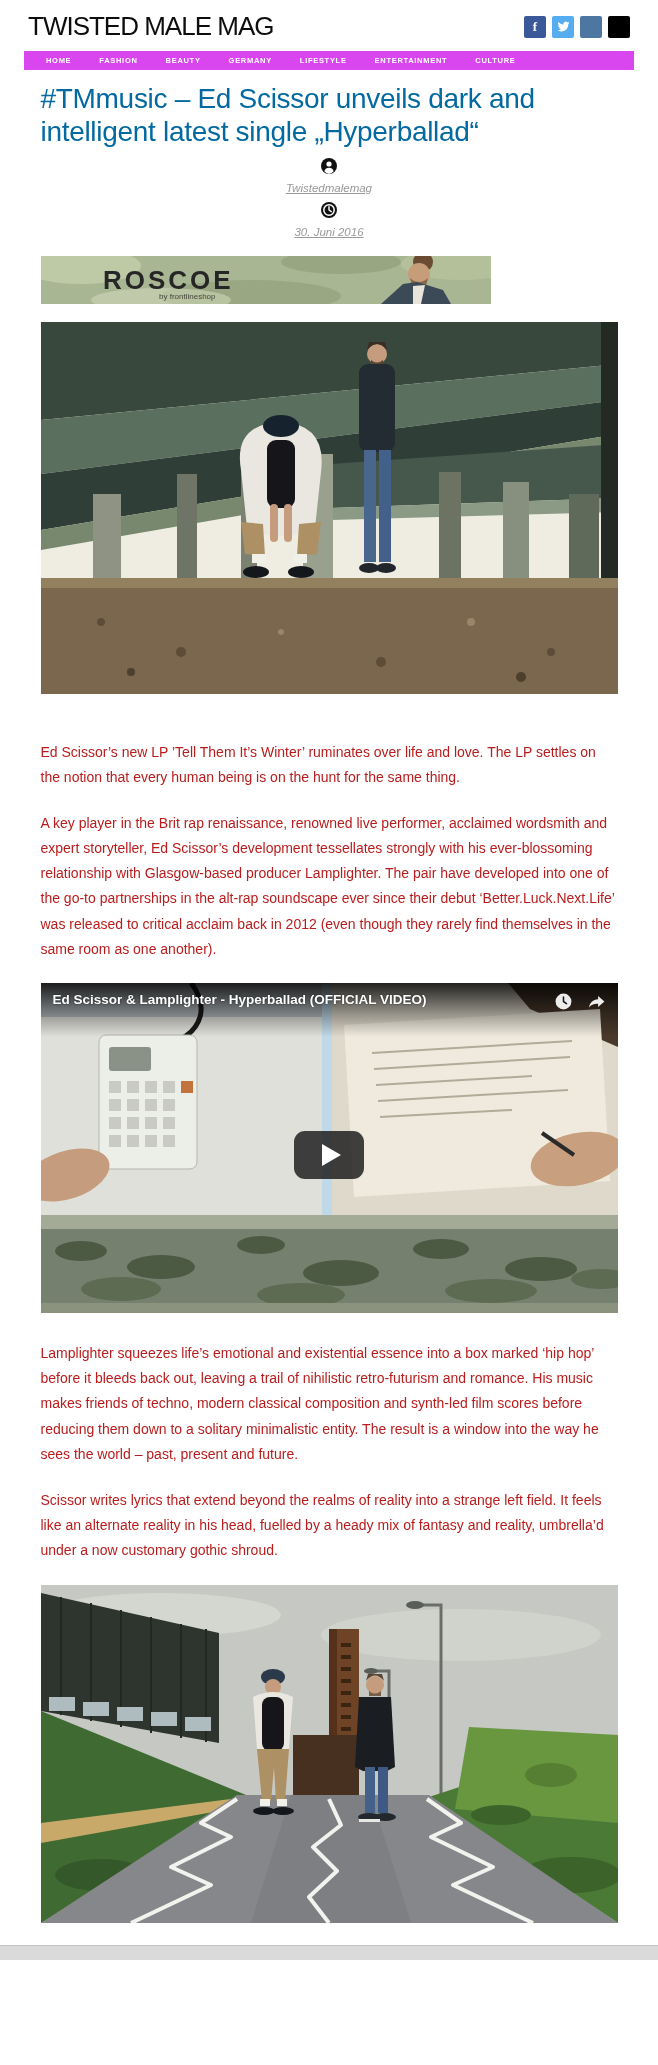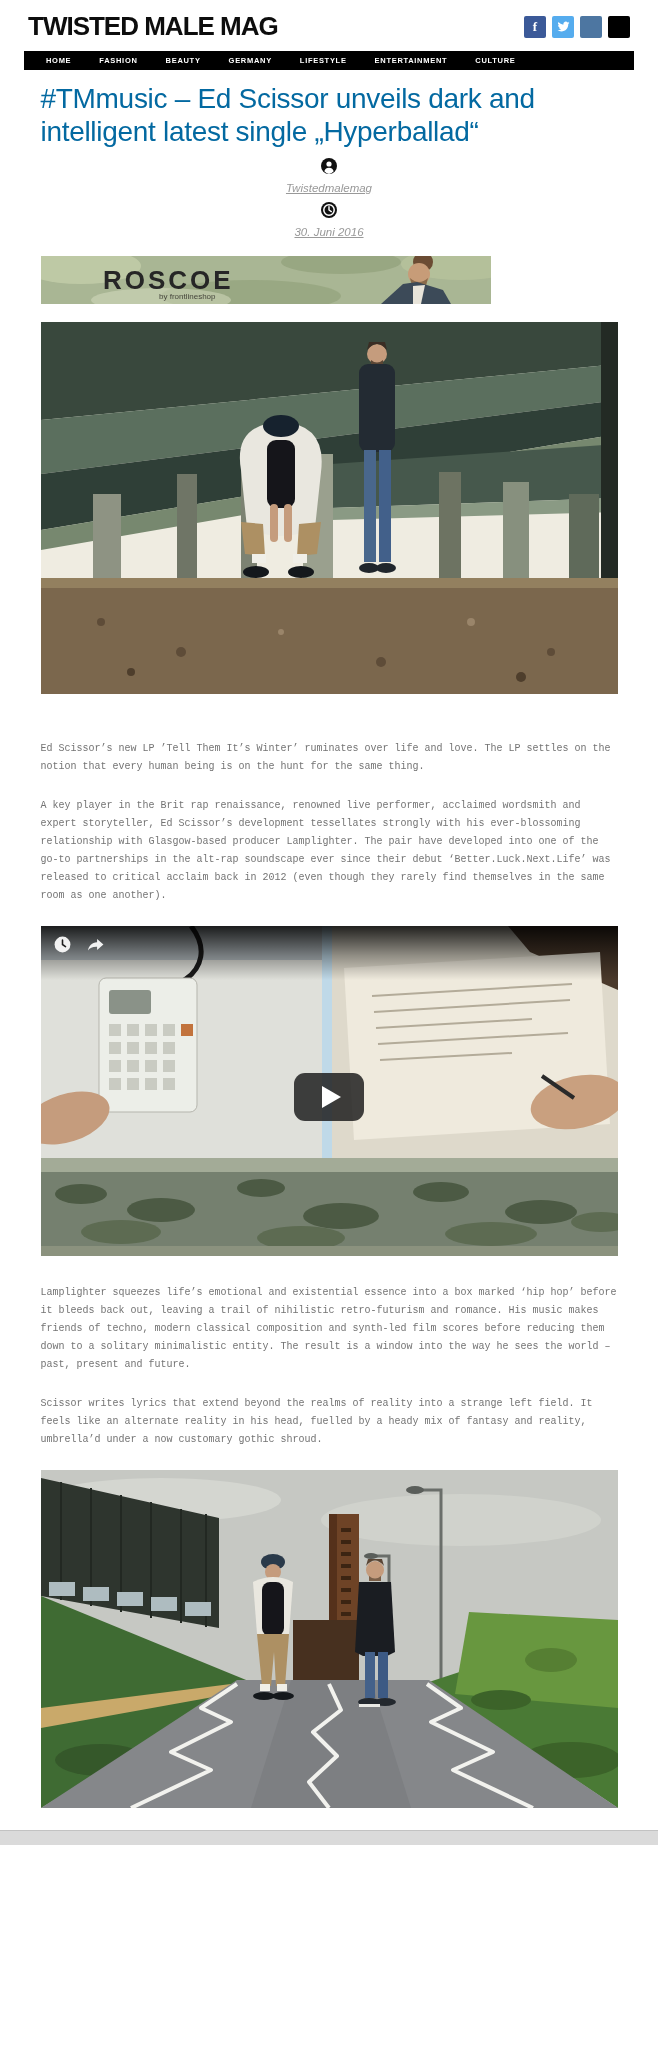--- a/index.html
+++ b/index.html
@@ -2,44 +2,44 @@
 <html><head>
 <meta charset="utf-8">
 <style>
   * { margin:0; padding:0; box-sizing:border-box; }
   html,body { background:#ffffff; }
   body { width:658px; font-family:"Liberation Sans", sans-serif; color:#3a3a3a; }
   .container { width:610px; margin:0 auto; }
 
   
   .site-header { display:flex; justify-content:space-between; align-items:center; padding:11px 4px 9px 4px; }
-  .logo { font-size:26px; font-weight:700; letter-spacing:-1px; color:#0d0d0d; font-family:"Liberation Sans", sans-serif; }
+  .logo { font-size:26px; font-weight:400; letter-spacing:-1px; color:#0d0d0d; font-family:"Liberation Sans", sans-serif; }
   .social { display:flex; gap:6px; }
   .social a { width:22px; height:22px; border-radius:2px; display:flex; align-items:center; justify-content:center; color:#fff; text-decoration:none; }
   .social .fb { background:#3b5998; font-weight:bold; font-size:13px; font-family:"Liberation Serif", serif; }
   .social .tw { background:#55acee; }
   .social .s3 { background:#4d76a1; }
   .social .s4 { background:#000000; }
 
   
-  .nav { background:#000000; height:19px; display:flex; align-items:center; padding-left:8px; }
+  .nav { background:#d946ef; height:19px; display:flex; align-items:center; padding-left:8px; }
   .nav a { color:#ffffff; font-size:7.5px; font-weight:bold; letter-spacing:.7px; text-decoration:none; padding:0 14px; text-transform:uppercase; }
 
   
   .article { width:577px; margin:0 auto; }
   h1.article-title { font-size:28px; font-weight:300; line-height:1.17; color:#0369a1; margin:13px 0 9px 0; letter-spacing:-.3px; }
   .byline { display:flex; align-items:center; gap:8px; font-size:11.5px; font-style:italic; color:#999; margin-bottom:18px;flex-direction:column; }
   .byline .meta-link { color:#999; text-decoration:underline; }
   .byline .bicon { width:16px; height:16px; flex:0 0 auto; }
 
   .banner { width:450px; height:48px; margin:16px 0 18px 0; display:block; }
 
   .hero { width:577px; height:372px; display:block; margin-bottom:46px; }
 
-  p.para { font-size:10px; line-height:1.8; margin-bottom:21px; color:#737373;font-family:Liberation Mono, monospace; }
+  p.para { font-size:14px; line-height:1.8; margin-bottom:21px; color:#b91c1c; }
 
   
   .video { position:relative; width:577px; height:330px; background:#000; margin:4px 0 28px 0; overflow:hidden; }
   .video-thumb { position:absolute; inset:0; width:100%; height:100%; }
   .video-titlebar { position:absolute; top:0; left:0; right:0; padding:9px 12px 26px 12px; display:flex; align-items:flex-start; gap:14px;
      background:linear-gradient(to bottom, rgba(0,0,0,.85) 0%, rgba(0,0,0,.35) 55%, rgba(0,0,0,0) 100%); }
   .video-title { flex:1; color:#fff; font-size:13.5px; font-weight:bold; text-shadow:0 0 2px rgba(0,0,0,.6); white-space:nowrap; overflow:hidden; }
   .vicon { width:19px; height:19px; opacity:.92; flex:0 0 auto; cursor:pointer; }
   .play-btn { position:absolute; left:50%; top:52%; width:70px; height:48px; margin:-24px 0 0 -35px;
      background:rgba(25,25,25,.82); border-radius:11px; display:flex; align-items:center; justify-content:center; cursor:pointer; }
@@ -236,20 +236,21 @@
           <g fill="#5d6b52">
             <ellipse cx="80" cy="306" rx="40" ry="12"></ellipse>
               <ellipse cx="260" cy="312" rx="44" ry="12"></ellipse>
             <ellipse cx="450" cy="308" rx="46" ry="12"></ellipse>
               <ellipse cx="560" cy="296" rx="30" ry="10"></ellipse>
           </g>
           <rect y="320" width="577" height="10" fill="#8b927e"></rect>
         </g>
       </svg>
       <div class="video-titlebar">
+        <div class="video-title">Ed Scissor &amp; Lamplighter - Hyperballad (OFFICIAL VIDEO)</div>
         <svg class="vicon" viewBox="0 0 24 24">
           <circle cx="12" cy="12" r="10" fill="#fff"></circle>
           <path d="M12 6.5V12l3.8 2.6" stroke="#1a1a1a" stroke-width="2" fill="none" stroke-linecap="round"></path>
         </svg>
         <svg class="vicon" viewBox="0 0 24 24">
           <path fill="#fff" d="M14 9V5l8 7-8 7v-4.2c-5.5-.2-9 1.3-11.5 4.7C3.5 13.5 7.5 9.7 14 9z"></path>
         </svg>
       </div>
       <div class="play-btn">
         <div class="play-tri"></div>

